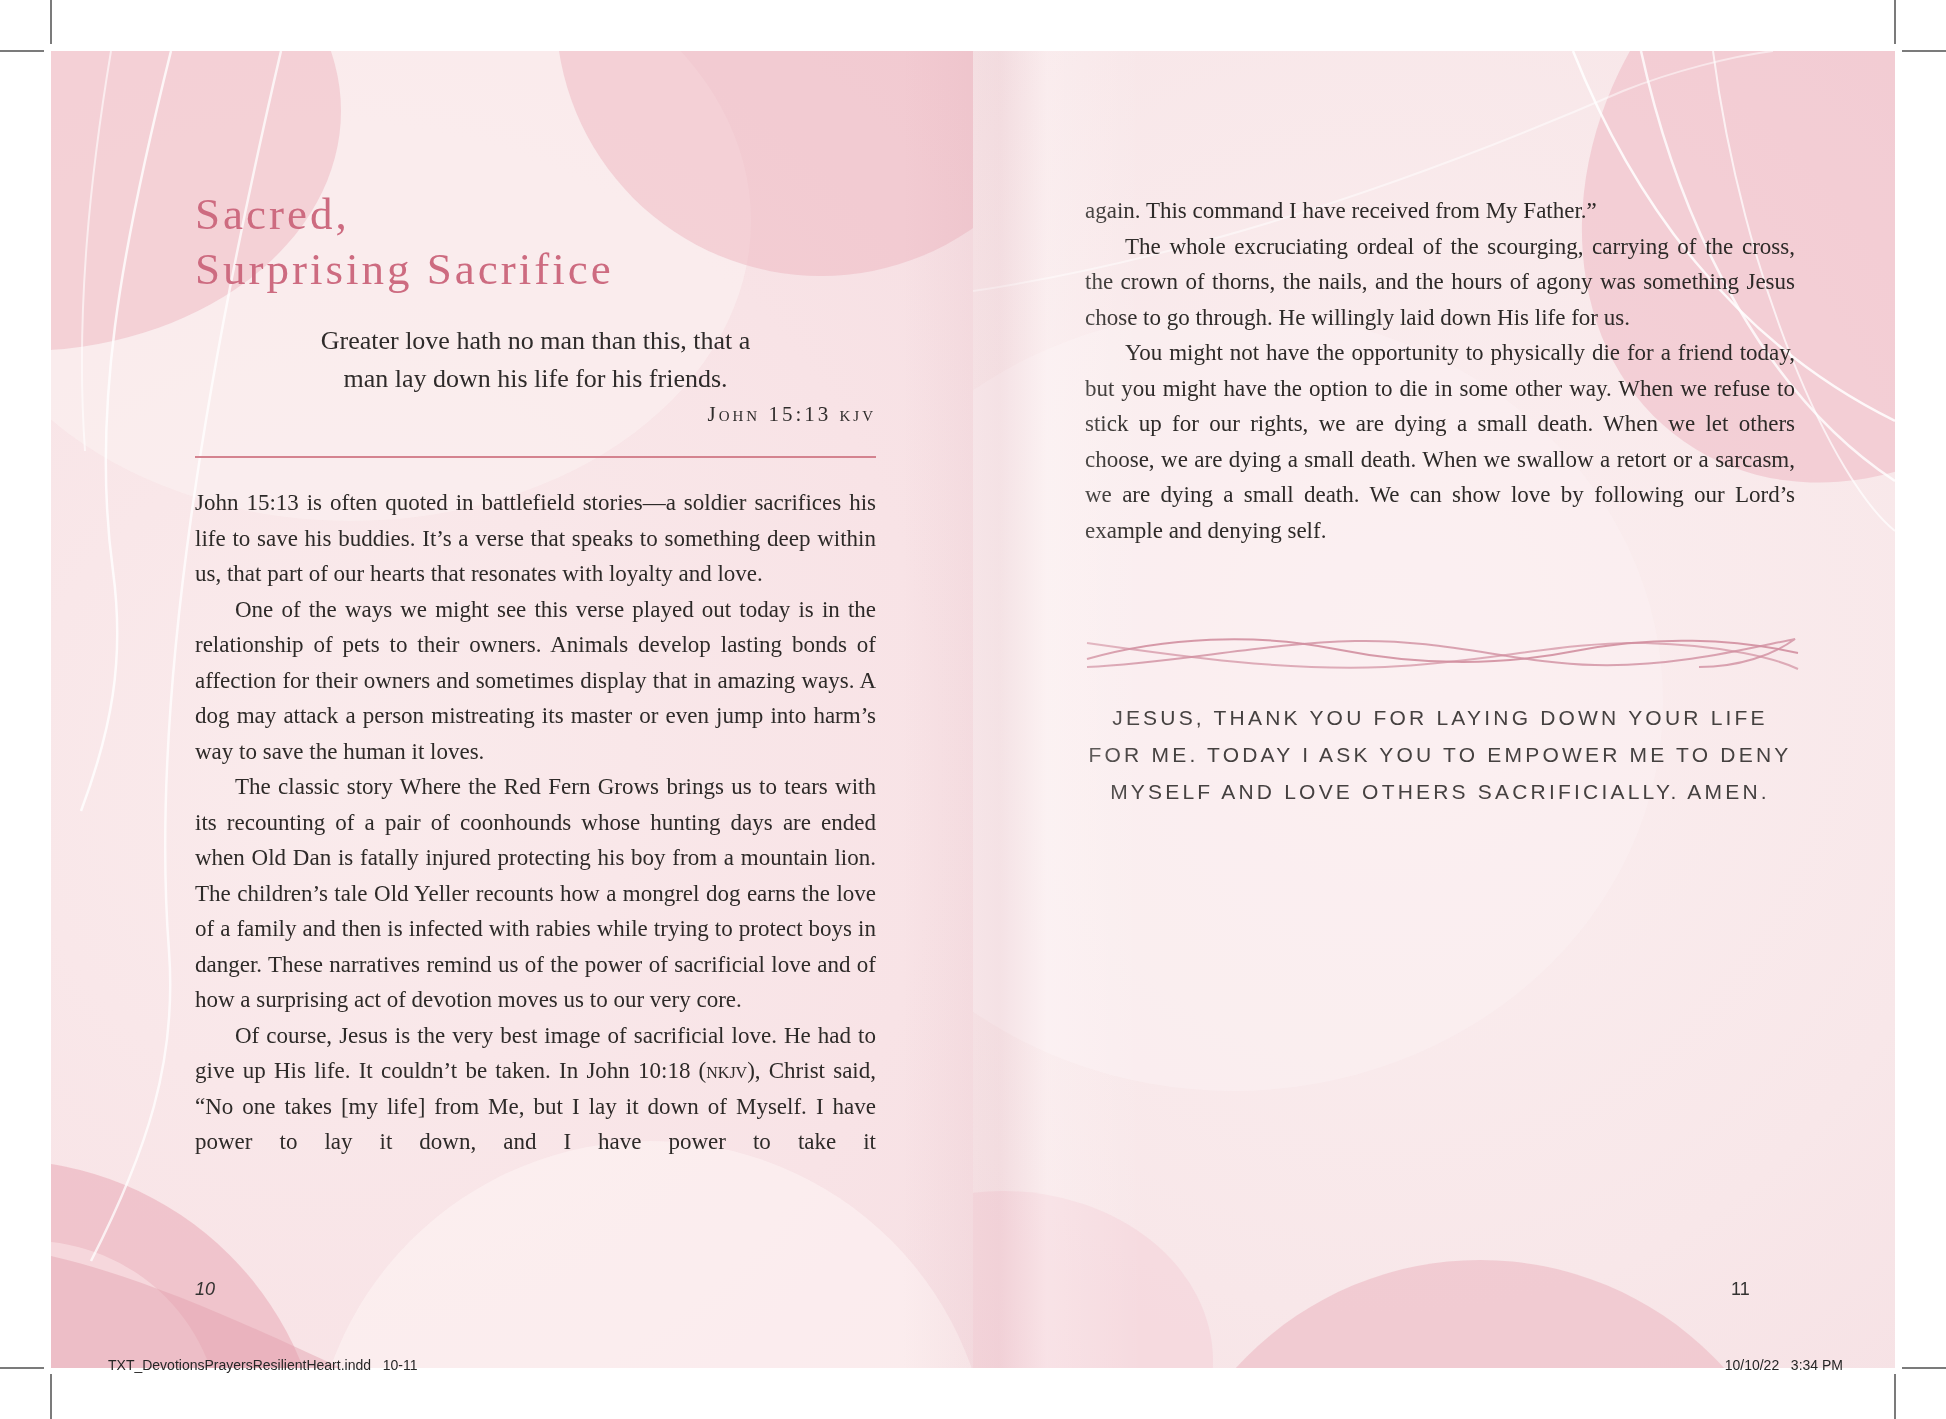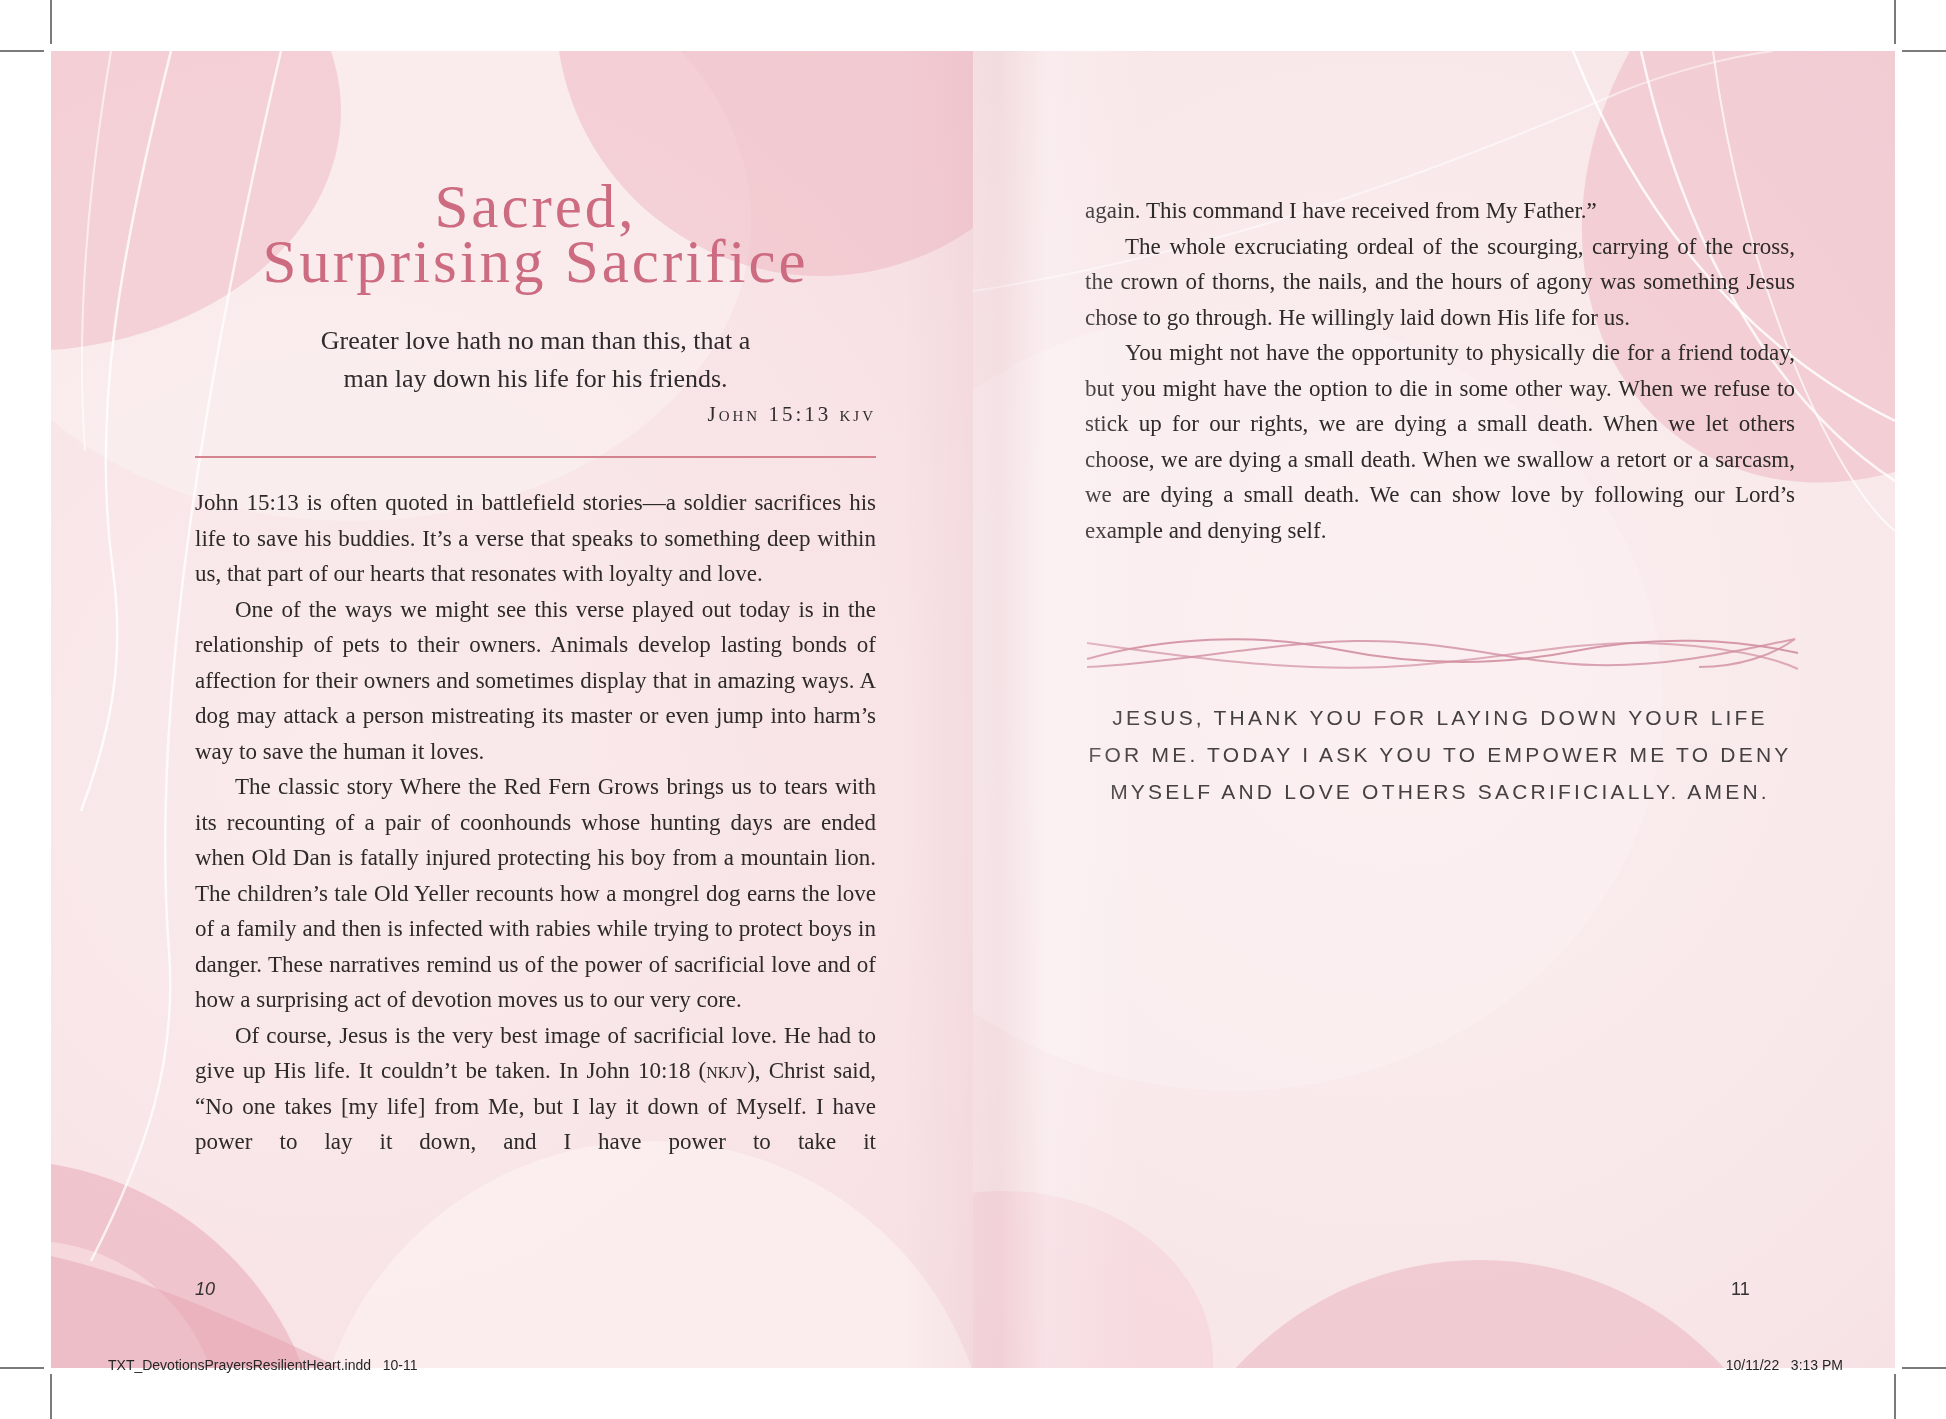--- a/index.html
+++ b/index.html
@@ -11,22 +11,22 @@
   .spread{position:absolute;left:51px;top:51px;width:1844px;height:1317px;overflow:hidden;background:#f8e5e8;}
   .page{position:absolute;top:0;width:922px;height:1317px;overflow:hidden;}
   .page-left{left:0;background:radial-gradient(120% 90% at 30% 55%, #faebec 0%, #f8e3e6 55%, #f5dce1 100%);}
   .page-right{left:922px;background:radial-gradient(110% 85% at 45% 45%, #fbeff0 0%, #f8e7e9 60%, #f5dee2 100%);}
   .decor{position:absolute;left:0;top:0;pointer-events:none;}
   .spine{position:absolute;left:852px;top:0;width:240px;height:100%;pointer-events:none;
          background:linear-gradient(to right, rgba(213,160,171,0) 0%, rgba(210,155,167,0.14) 40%, rgba(255,251,251,0.26) 60%, rgba(213,160,171,0) 100%);}
   
   .content-left{position:absolute;left:144px;top:0;width:681px;height:100%;}
   .content-right{position:absolute;left:112px;top:0;width:710px;height:100%;}
-  .title{position:absolute;top:128px;width:100%;margin:0;text-align:center;
-         font-size:61px;line-height:55px;font-weight:500;letter-spacing:3px;color:#cd6b80;}
+  .title{position:absolute;top:136px;width:100%;margin:0;
+         font-size:45px;line-height:55px;font-weight:500;letter-spacing:3px;color:#cd6b80;}
   .quote{position:absolute;top:271px;width:100%;text-align:center;
          font-size:26px;line-height:38px;color:#2e2b2a;}
   .verse{position:absolute;top:351px;width:100%;text-align:right;font-variant:small-caps;
          font-size:21px;letter-spacing:3px;color:#2f2c2b;}
   .rule{position:absolute;top:405px;width:100%;height:2px;background:#d4838f;}
   .bodytext{position:absolute;width:100%;color:#2d2a28;font-size:23px;line-height:35.5px;
             text-align:justify;}
   .bodytext-left{top:434px;}
   .bodytext-right{top:142px;}
   .bp{margin:0;}
@@ -130,14 +130,14 @@
           <div>MYSELF AND LOVE OTHERS SACRIFICIALLY. AMEN.</div>
         </div>
       </div>
       <div class="folio folio-right">11</div>
     </div>
 
     <div class="spine"></div>
   </div>
 
   <div class="slug slug-left">TXT_DevotionsPrayersResilientHeart.indd   10-11</div>
-  <div class="slug slug-right">10/11/22   3:13 PM</div>
+  <div class="slug slug-right">10/10/22   3:34 PM</div>
 </div>
 
 </body></html>

